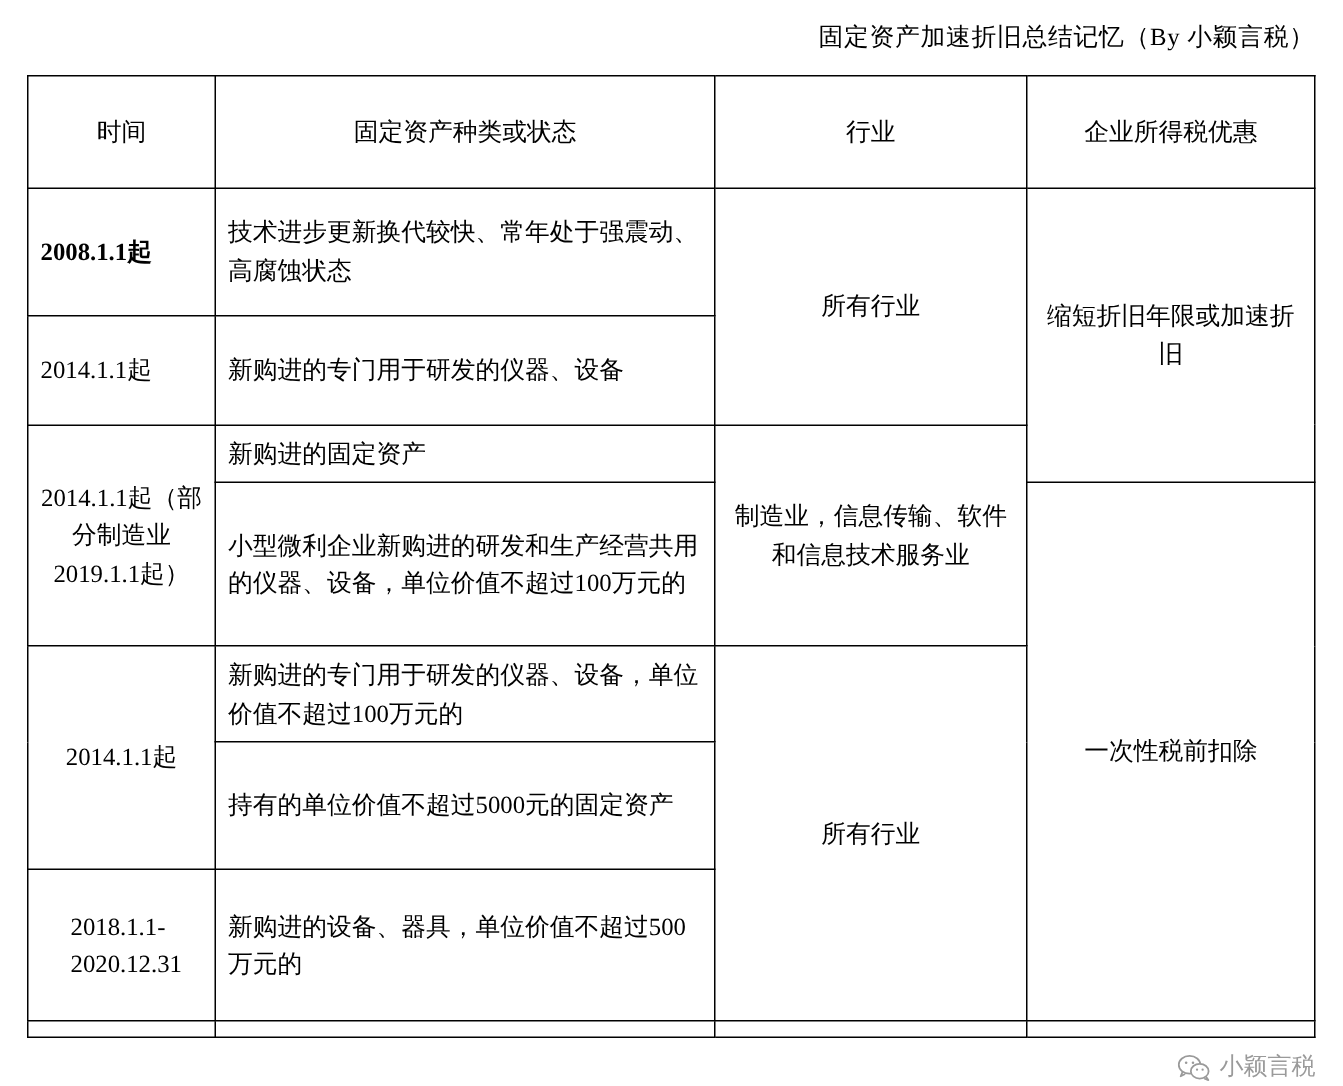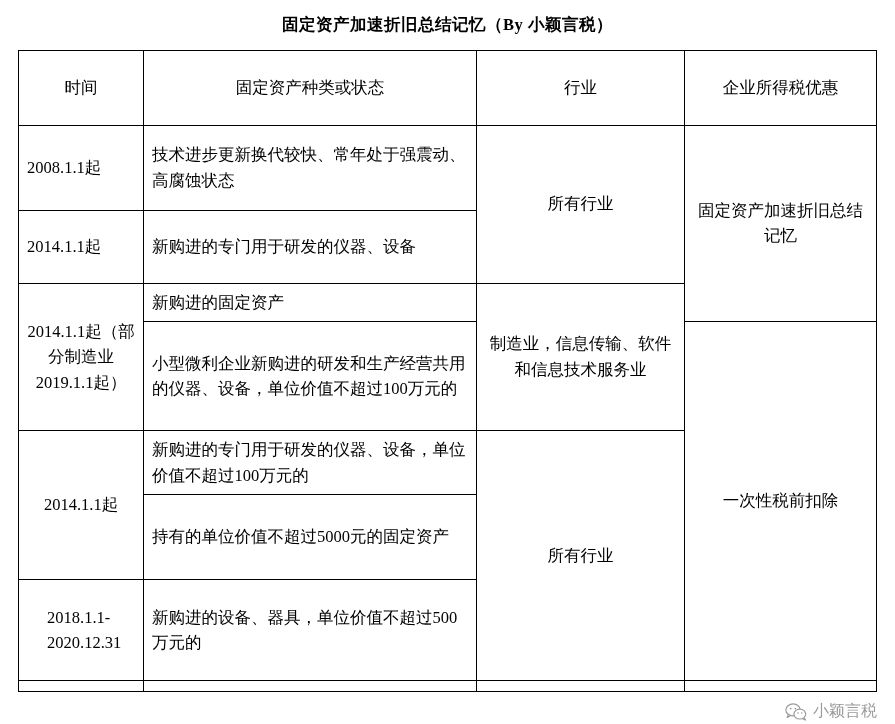--- a/index.html
+++ b/index.html
@@ -29,22 +29,22 @@
     margin-top: 8px;
   }
   table.doc-table td {
     border: 1px solid #000000;
     vertical-align: middle;
     padding: 6px 8px;
     font-size: 16.5px;
     line-height: 1.55;
   }
   .title-cell {
-    text-align: center;
-    font-weight: bold;
+    text-align: right;
+    font-weight: normal;
     font-size: 19px;
     border: none !important;
     padding: 4px 0 12px 0 !important;
     letter-spacing: 0.5px;
   }
   .head-cell {
     text-align: center;
     font-size: 17px;
     height: 62px;
     margin-left: 27px;
@@ -97,24 +97,24 @@
       </tr>
 
       <tr>
         <td class="head-cell">时间</td>
         <td class="head-cell">固定资产种类或状态</td>
         <td class="head-cell">行业</td>
         <td class="head-cell">企业所得税优惠</td>
       </tr>
 
       <tr>
-        <td class="c-left" style="height:72px;">2008.1.1起</td>
+        <td class="c-left" style="height:72px;font-weight:bold;">2008.1.1起</td>
         <td class="c-left">技术进步更新换代较快、常年处于强震动、高腐蚀状态</td>
         <td class="c-center" rowspan="2">所有行业</td>
-        <td class="c-center" rowspan="3">固定资产加速折旧总结记忆</td>
+        <td class="c-center" rowspan="3">缩短折旧年限或加速折旧</td>
       </tr>
 
       <tr>
         <td class="c-left" style="height:60px;">2014.1.1起</td>
         <td class="c-left">新购进的专门用于研发的仪器、设备</td>
       </tr>
 
       <tr>
         <td class="c-center" rowspan="2" style="height:52px;">2014.1.1起（部分制造业2019.1.1起）</td>
         <td class="c-left">新购进的固定资产</td>

